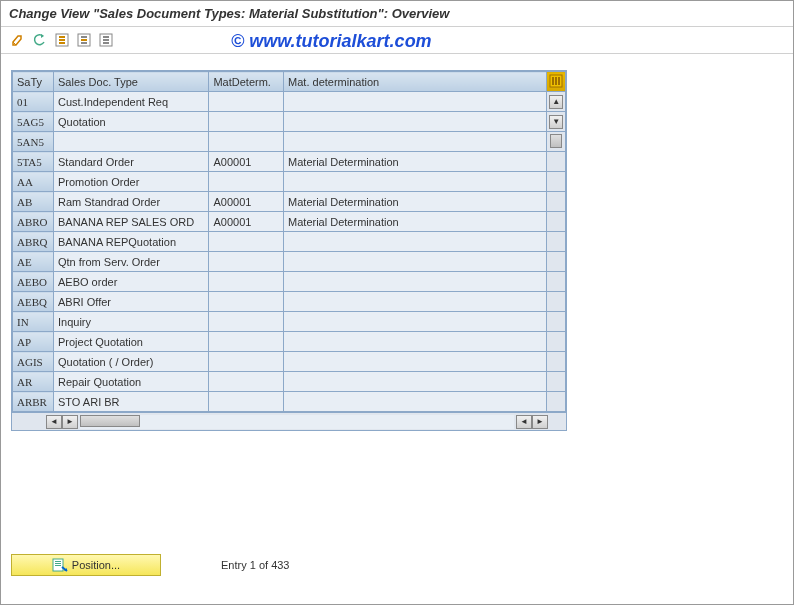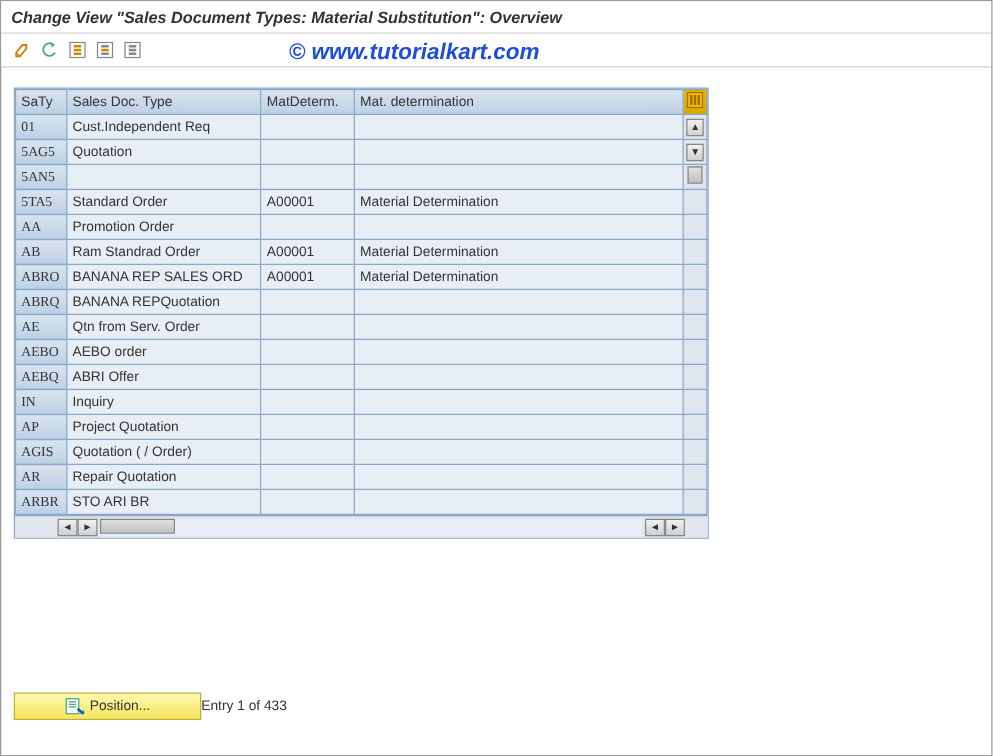--- a/index.html
+++ b/index.html
@@ -146,20 +146,21 @@
     }
     .h-scroll .spacer-left { width: 34px; border-right:1px solid #8ca8c8;}
     .h-scroll .spacer-right { width: 18px; }
     .footer {
       position:absolute;
       bottom:18px;
       left:0; right:0;
       padding: 10px 10px;
       display: flex;
       align-items: center;
+      gap: 60px;
     }
     .position-btn {
       background: linear-gradient(#fff8b0, #f5e65a);
       border: 1px solid #c0b030;
       padding: 2px 4px;
       display: flex;
       align-items: center;
       gap: 4px;
       cursor: pointer;
       font-size: 11px;

